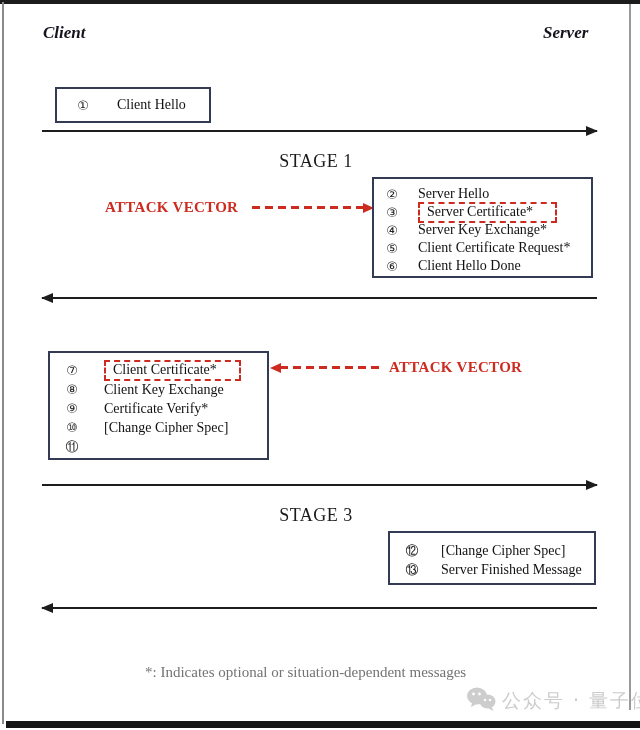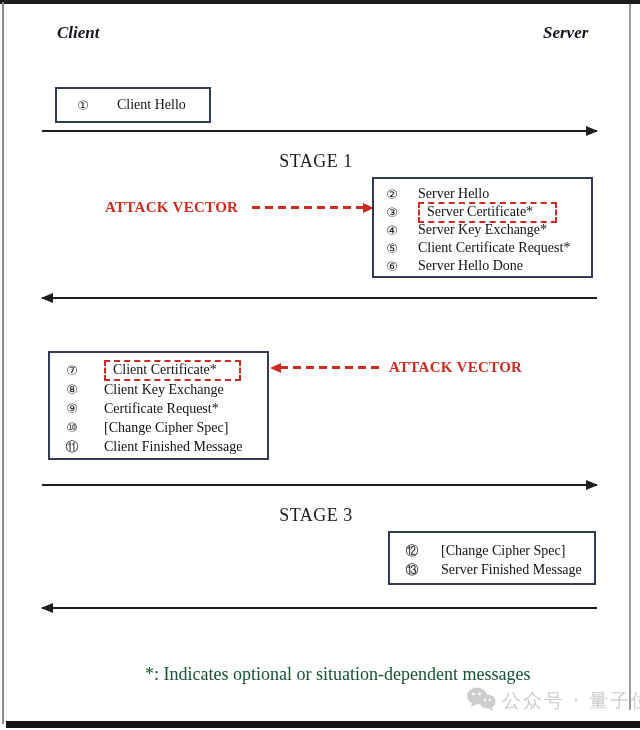--- a/index.html
+++ b/index.html
@@ -7,21 +7,21 @@
     position:relative;width:640px;height:730px;background:#ffffff;
     font-family:"Liberation Serif", serif;color:#1a1a1a;overflow:hidden;
   }
   
   .frame-top{position:absolute;left:0;top:0;width:640px;height:4px;background:#1c1c1c;}
   .frame-bottom{position:absolute;left:6px;top:721px;width:634px;height:7px;background:#141414;}
   .frame-left{position:absolute;left:2px;top:2px;width:2px;height:722px;background:#8a8a8a;}
   .frame-right{position:absolute;left:629px;top:4px;width:2px;height:706px;background:#9a9a9a;}
 
   .endpoint{position:absolute;top:23px;font-size:17px;font-weight:bold;font-style:italic;color:#14141e;}
-  #ep-client{left:57px;}
+  #ep-client{left:43px;}
   #ep-server{left:543px;}
 
   .msg-box{position:absolute;border:2px solid var(--box-border);background:#fff;box-sizing:border-box;}
   .row{display:flex;align-items:center;}
   .num{font-family:"DejaVu Sans", sans-serif;font-size:13px;color:#222;flex:0 0 20px;text-align:center;}
   .lbl{font-size:14px;white-space:nowrap;color:#111;}
   .hl{border:2px dashed var(--accent-red);padding:0 22px 1px 7px;margin:-2px 0 -2px -7px;}
 
   #box-client-hello{left:55px;top:87px;width:156px;height:36px;display:flex;align-items:center;padding-left:16px;}
   #box-client-hello .lbl{margin-left:24px;}
@@ -56,21 +56,21 @@
 
   .red-dash{position:absolute;height:3px;
     background:repeating-linear-gradient(90deg,var(--accent-red) 0 8px,transparent 8px 13px);}
   .red-dash.right::after{content:"";position:absolute;right:-10px;top:-3.5px;width:0;height:0;
     border-left:11px solid var(--accent-red);border-top:5px solid transparent;border-bottom:5px solid transparent;}
   .red-dash.left::before{content:"";position:absolute;left:-10px;top:-3.5px;width:0;height:0;
     border-right:11px solid var(--accent-red);border-top:5px solid transparent;border-bottom:5px solid transparent;}
   #av-arrow-1{left:252px;top:206px;width:112px;}
   #av-arrow-2{left:280px;top:366px;width:102px;}
 
-  .footnote{position:absolute;font-size:18px;color:#14532d;white-space:nowrap;}
+  .footnote{position:absolute;font-size:15px;color:#737373;white-space:nowrap;}
   #footnote-1{left:145px;top:664px;}
   #footnote-2{left:140px;top:689px;}
 
   #watermark{position:absolute;left:466px;top:686px;display:flex;align-items:center;gap:6px;}
   #watermark .wm-text{font-family:"DejaVu Sans", sans-serif;font-size:19px;color:#cccccc;letter-spacing:2px;white-space:nowrap;}
 </style>
 </head>
 <body>
 
 <div id="canvas">
@@ -106,46 +106,45 @@
     <div class="row">
       <span class="num">④</span>
       <span class="lbl">Server Key Exchange*</span>
     </div>
     <div class="row">
       <span class="num">⑤</span>
       <span class="lbl">Client Certificate Request*</span>
     </div>
     <div class="row">
       <span class="num">⑥</span>
-      <span class="lbl">Server Hello Done</span>
+      <span class="lbl">Client Hello Done</span>
     </div>
   </div>
 
   <div class="arrow left" style="left:42px;top:297px;width:555px;"></div>
 
   <div class="msg-box" id="box-client-stage3">
     <div class="row">
       <span class="num">⑦</span>
       <span class="lbl hl">Client Certificate*</span>
     </div>
     <div class="row">
       <span class="num">⑧</span>
       <span class="lbl">Client Key Exchange</span>
     </div>
     <div class="row">
       <span class="num">⑨</span>
-      <span class="lbl">Certificate Request*</span>
+      <span class="lbl">Certificate Verify*</span>
     </div>
     <div class="row">
       <span class="num">⑩</span>
       <span class="lbl">[Change Cipher Spec]</span>
     </div>
     <div class="row">
       <span class="num">⑪</span>
-      <span class="lbl">Client Finished Message</span>
     </div>
   </div>
 
   <div class="red-dash left" id="av-arrow-2"></div>
   <div class="av-label" id="av-label-2">ATTACK VECTOR</div>
 
   <div class="arrow right" style="left:42px;top:484px;width:555px;"></div>
   <div class="stage" id="stage-3">STAGE 3</div>
 
   <div class="msg-box" id="box-server-stage4">

